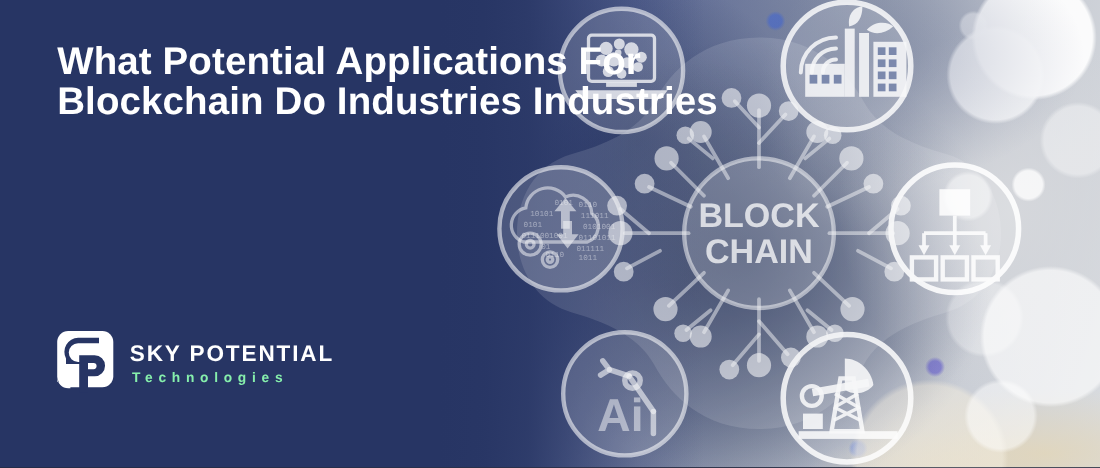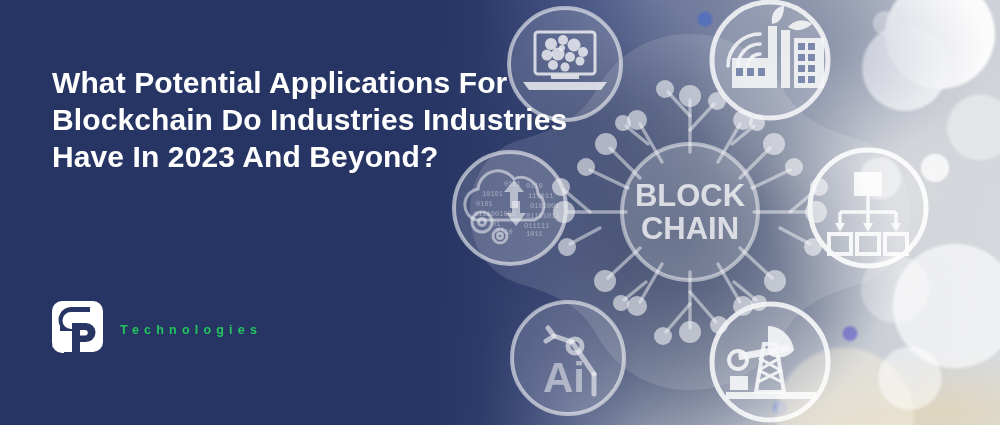--- a/index.html
+++ b/index.html
@@ -63,44 +63,44 @@
        #273564 0%, #273564 40%,
        rgba(39,53,100,.97) 44%,
        rgba(39,53,100,.86) 48%,
        rgba(41,55,104,.55) 53%,
        rgba(44,58,108,.24) 58%,
        rgba(46,60,110,0) 64%);
   }
 
   
   .headline{
-    position:absolute; left:52px; top:64px;
+    position:absolute; left:52px; top:37px;
     width:470px;
-    font-size:30px; line-height:37px;
+    font-size:35px; line-height:37px;
     font-weight:700; color:#ffffff;
     letter-spacing:.1px;
   }
   .headline .accent{ color:#ffffff; }
   .headline .line{ display:block; white-space:nowrap; }
 
   
   .logo{
     position:absolute; left:50px; top:299px;
     display:flex; align-items:center; gap:13px;
   }
   .logo-mark{
     position:relative; width:55px; height:60px; flex:0 0 auto;
   }
   .logo-words{ display:flex; flex-direction:column; gap:5px; padding-top:3px; }
   .logo-title{
     font-size:20.5px; font-weight:700; color:#ffffff;
     letter-spacing:1.7px; line-height:1;
   }
   .logo-sub{
-    font-size:12.5px; font-weight:700; color:#22c55e;
+    font-size:12.5px; font-weight:700; color:#86efac;
     letter-spacing:5.2px; line-height:1; padding-left:2px;
   }
 
   
   .graphic{
     position:absolute; left:440px; top:-8px;
     width:500px; height:440px;
     opacity:.93;
   }
   .graphic svg{ display:block; width:100%; height:100%; }
@@ -349,37 +349,37 @@
         </g>
       </g>
     </svg>
   </div>
 
   <h1 class="headline">
     <span class="line">What Potential Applications For</span>
     <span class="line">
       <span class="accent">Blockchain</span><span> Do Industries Industries</span>
     </span>
-    <span class="line">Have In 2023 And Beyond?</span>
   </h1>
 
   <div class="logo">
     <div class="logo-mark">
       <svg viewBox="0 0 55 60" xmlns="http://www.w3.org/2000/svg" aria-hidden="true">
 
         <path d="M12 2 h31 a10 10 0 0 1 10 10 v31 a10 10 0 0 1 -10 10 h-31
                  a10 10 0 0 1 -10 -10 v-31 a10 10 0 0 1 10 -10 z" fill="#ffffff"></path>
 
         <path d="M40 13 h-19 a8.5 8.5 0 0 0 0 17 h9 a1 1 0 0 1 0 2 h-20 v-5
                  a13 13 0 0 1 11 -19 h19 z" fill="#273564" transform="translate(0,0)"></path>
 
         <path d="M22 24 h14 a9.5 9.5 0 0 1 0 19 h-6 v15 h-8 z" fill="#273564"></path>
         <path d="M30 31 h5 a2.8 2.8 0 0 1 0 5.6 h-5 z" fill="#ffffff"></path>
 
         <path d="M2 48 h12 v6 a0 0 0 0 0 0 0 h-2 a10 10 0 0 1 -10 -10 z" fill="#ffffff"></path>
       </svg>
     </div>
     <div class="logo-words">
+      <div class="logo-title">SKY POTENTIAL</div>
       <div class="logo-sub">Technologies</div>
     </div>
   </div>
 
 </div>
 
 </body></html>

